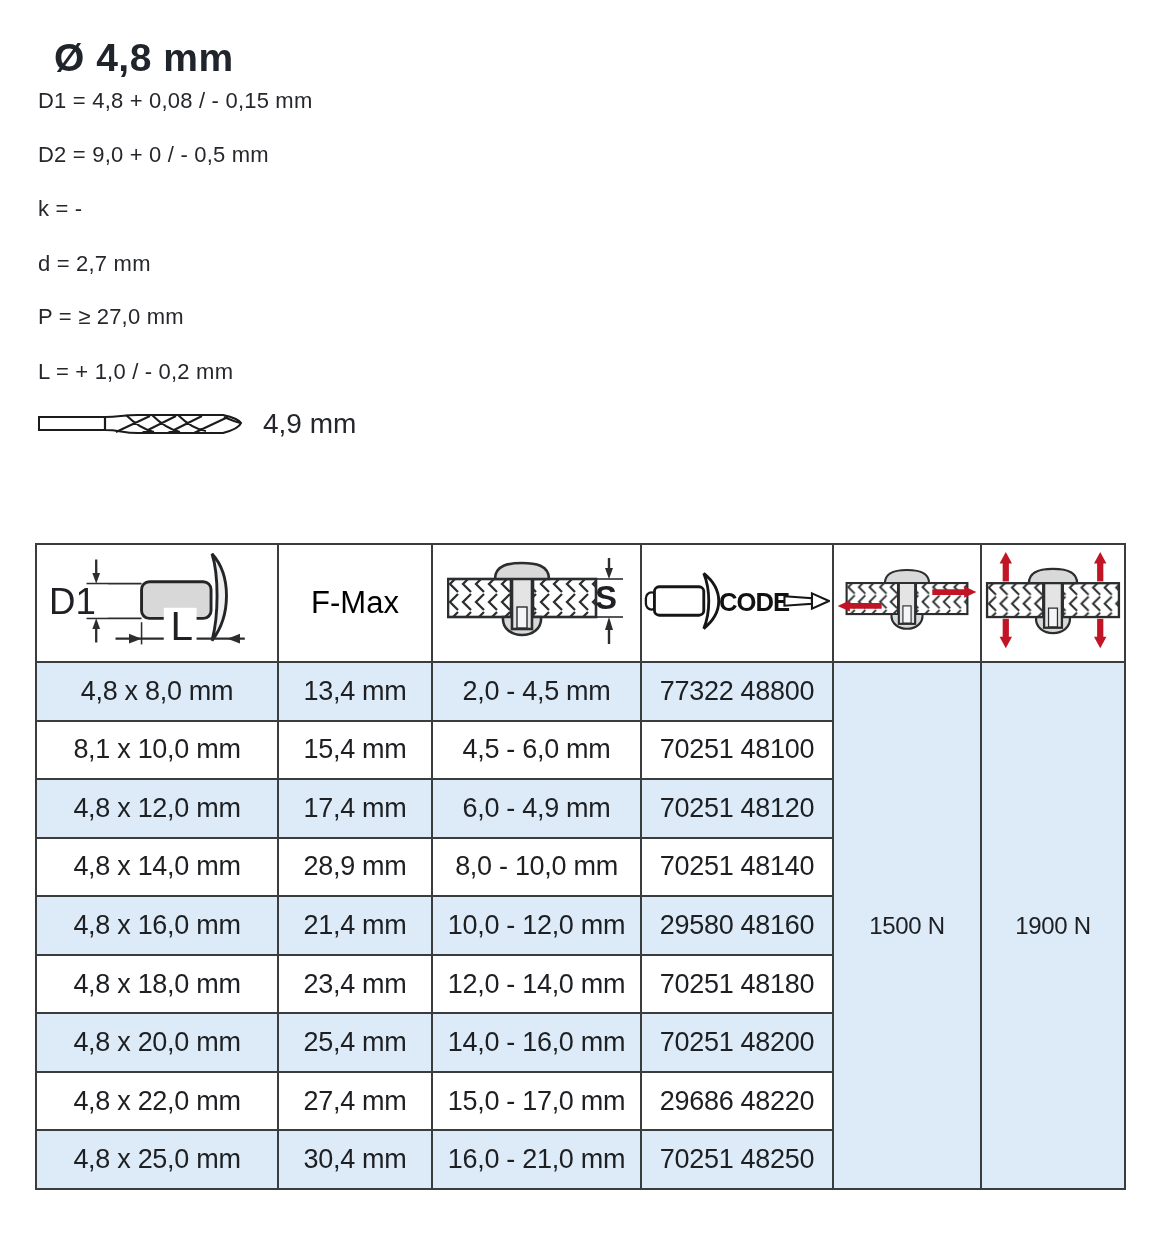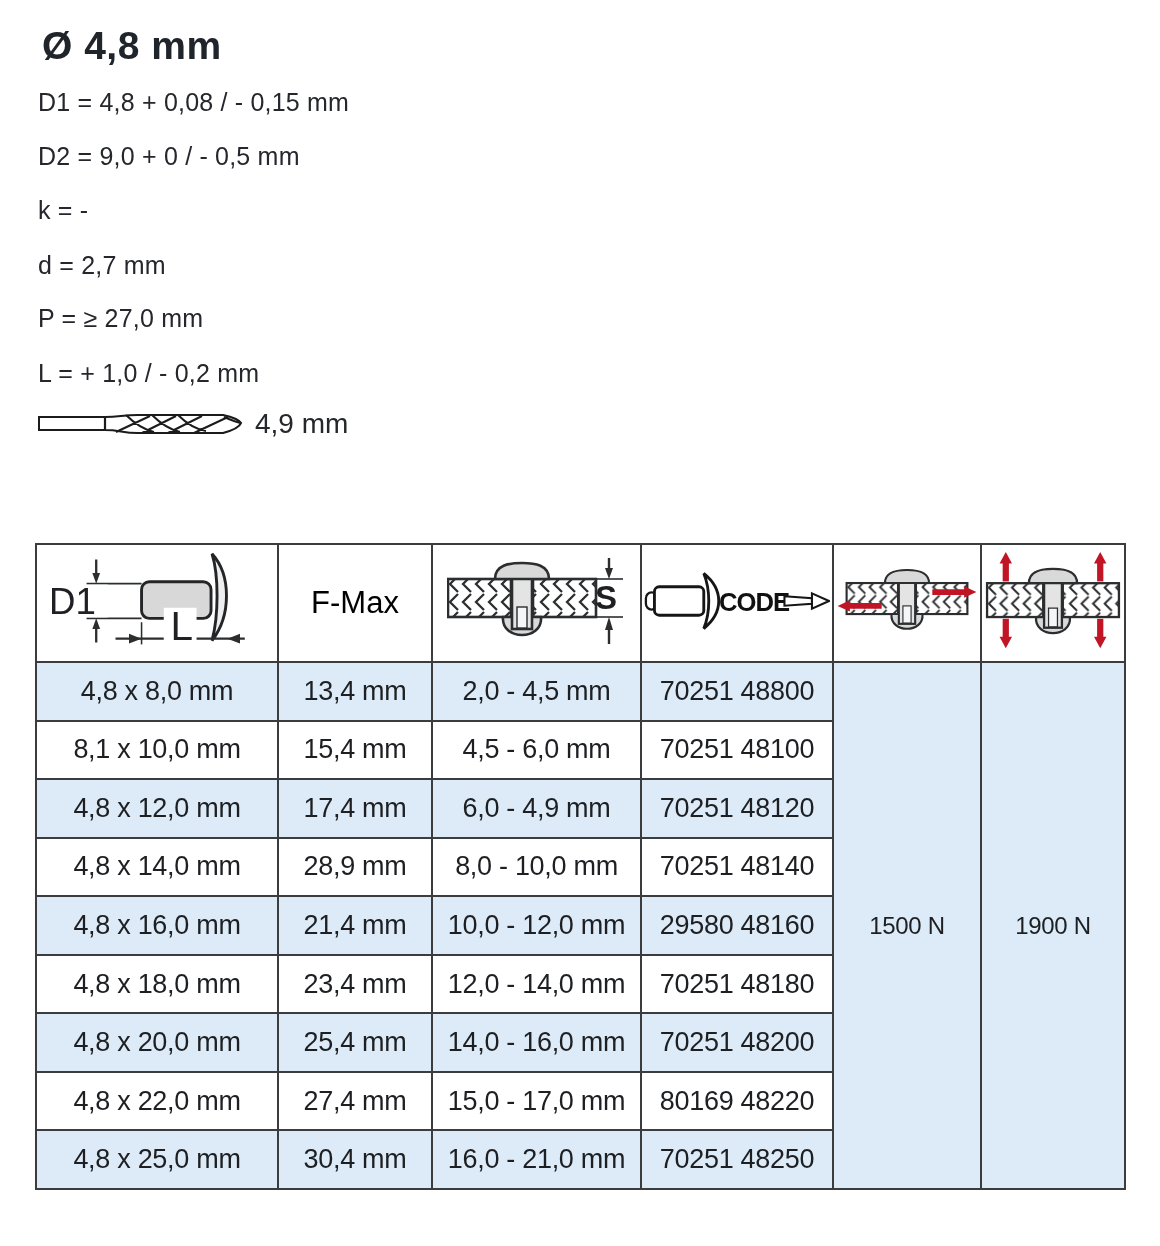--- a/index.html
+++ b/index.html
@@ -1,30 +1,30 @@
 <!DOCTYPE html>
 <html><head>
 <meta charset="utf-8">
 <style>
   html,body{margin:0;padding:0;}
   body{
     width:1160px;height:1246px;position:relative;background:#ffffff;
     font-family:"Liberation Sans", sans-serif;color:#1e2024;overflow:hidden;
   }
   .page-title{
-    position:absolute;left:38px;top:20px;margin:4px;
+    position:absolute;left:38px;top:20px;margin:16px;
     font-size:39px;font-weight:bold;color:#20242b;letter-spacing:0.5px;
   }
   .spec-line{
-    position:absolute;left:38px;font-size:25px;color:#25272c;letter-spacing:0.2px;white-space:nowrap;
+    position:absolute;left:38px;font-size:22px;color:#25272c;letter-spacing:0.2px;white-space:nowrap;
   }
   .spec-0{top:88px}.spec-1{top:142px}.spec-2{top:196px}
   .spec-3{top:251px}.spec-4{top:304px}.spec-5{top:359px}
   .drill-row{
-    position:absolute;left:38px;top:408px;display:flex;align-items:center;gap:12px;
+    position:absolute;left:38px;top:408px;display:flex;align-items:center;gap:20px;
   }
   .drill-row .drill-size{font-size:28px;color:#25272c;}
   table.spec-table{
     position:absolute;left:35px;top:543px;width:1089px;height:647px;
     border-collapse:collapse;table-layout:fixed;
   }
   .spec-table th,.spec-table td{
     border:2px solid #3a3c3e;text-align:center;vertical-align:middle;
     padding:0;overflow:hidden;
   }
@@ -156,21 +156,21 @@
             <polygon points="121,82 135,82 128,95" fill="#c11525"></polygon>
           </svg>
         </th>
       </tr>
     </thead>
     <tbody>
       <tr class="alt">
         <td>4,8 x 8,0 mm</td>
         <td>13,4 mm</td>
         <td>2,0 - 4,5 mm</td>
-        <td>70251 48800</td>
+        <td>77322 48800</td>
         <td rowspan="9" class="span-col">1500 N</td>
         <td rowspan="9" class="span-col">1900 N</td>
       </tr>
       <tr>
         <td>8,1 x 10,0 mm</td>
         <td>15,4 mm</td>
         <td>4,5 - 6,0 mm</td>
         <td>70251 48100</td>
       </tr>
       <tr class="alt">
@@ -200,21 +200,21 @@
       <tr class="alt">
         <td>4,8 x 20,0 mm</td>
         <td>25,4 mm</td>
         <td>14,0 - 16,0 mm</td>
         <td>70251 48200</td>
       </tr>
       <tr>
         <td>4,8 x 22,0 mm</td>
         <td>27,4 mm</td>
         <td>15,0 - 17,0 mm</td>
-        <td>80169 48220</td>
+        <td>29686 48220</td>
       </tr>
       <tr class="alt">
         <td>4,8 x 25,0 mm</td>
         <td>30,4 mm</td>
         <td>16,0 - 21,0 mm</td>
         <td>70251 48250</td>
       </tr>
     </tbody>
   </table>
 

